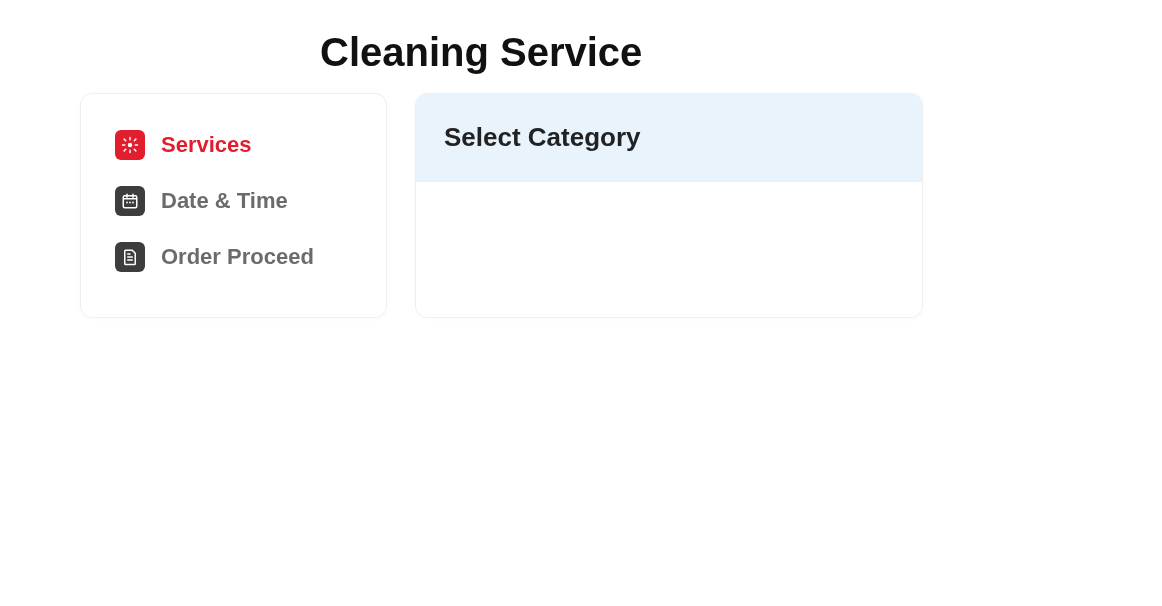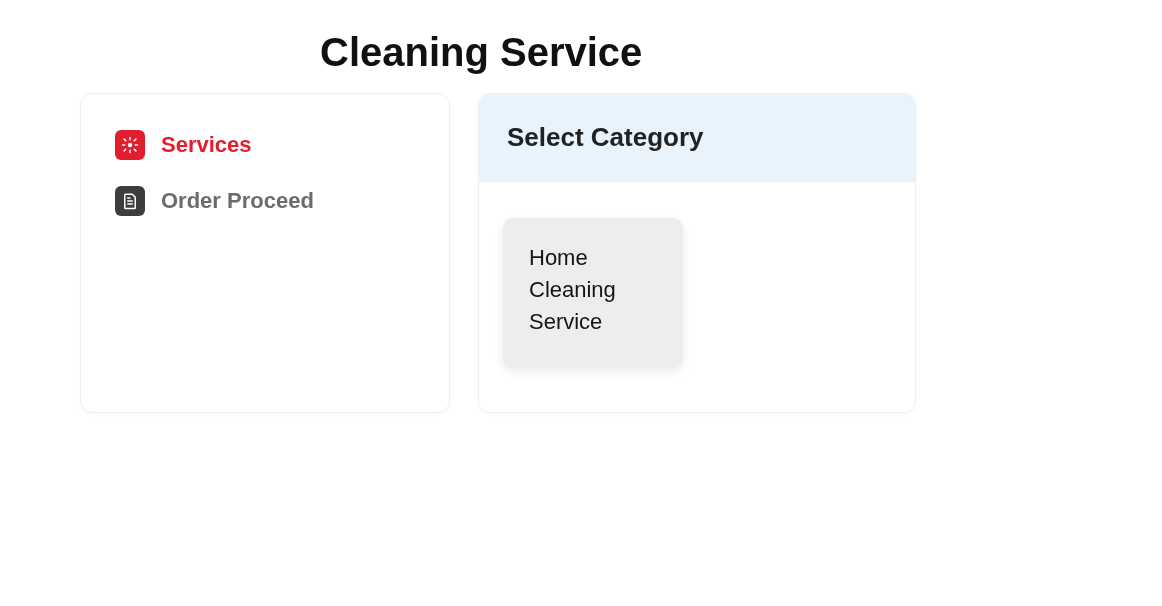--- a/index.html
+++ b/index.html
@@ -21,21 +21,21 @@
     padding-left: 320px;
     padding-top: 30px;
     padding-bottom: 18px;
   }
   .layout {
     display: flex;
     gap: 28px;
     padding-left: 80px;
   }
   .sidebar {
-    width: 370px;
+    width: 307px;
     border: 1px solid #eee;
     border-radius: 12px;
     padding: 36px 34px 32px 34px;
     box-shadow: 0 1px 6px rgba(0,0,0,0.02);
   }
   .sidebar-item {
     display: flex;
     align-items: center;
     gap: 16px;
     cursor: pointer;
@@ -60,21 +60,21 @@
   .sidebar-label {
     font-size: 22px;
     font-weight: 600;
     color: #6b6b6b;
   }
   .sidebar-item.active .sidebar-label {
     color: #e11d2e;
     font-weight: 700;
   }
   .main-panel {
-    width: 438px;
+    width: 508px;
     border: 1px solid #eee;
     border-radius: 12px;
     overflow: hidden;
     box-shadow: 0 1px 6px rgba(0,0,0,0.02);
   }
   .panel-header {
     background: #e9f3fc;
     padding: 28px 28px;
     border-bottom: 1px solid #eee;
   }
@@ -114,37 +114,45 @@
     <div class="sidebar-item active">
       <span class="icon-box active">
         <svg width="18" height="18" viewBox="0 0 24 24" fill="none">
           <circle cx="12" cy="12" r="3" fill="#fff"></circle>
           <path d="M12 2v3M12 19v3M4.2 4.2l2.1 2.1M17.7 17.7l2.1 2.1M2 12h3M19 12h3M4.2 19.8l2.1-2.1M17.7 6.3l2.1-2.1" stroke="#fff" stroke-width="2" stroke-linecap="round"></path>
         </svg>
       </span>
       <span class="sidebar-label">Services</span>
     </div>
 
+    <div class="sidebar-item">
+      <span class="icon-box">
+        <svg width="18" height="18" viewBox="0 0 24 24" fill="none">
+          <rect x="3" y="5" width="18" height="16" rx="2" stroke="#fff" stroke-width="2"></rect>
+          <path d="M3 9h18" stroke="#fff" stroke-width="2"></path>
+          <path d="M8 3v4M16 3v4" stroke="#fff" stroke-width="2" stroke-linecap="round"></path>
+          <circle cx="8" cy="14" r="1.2" fill="#fff"></circle>
+          <circle cx="12" cy="14" r="1.2" fill="#fff"></circle>
+          <circle cx="16" cy="14" r="1.2" fill="#fff"></circle>
+        </svg>
+      </span>
+      <span class="sidebar-label">Date &amp; Time</span>
+    </div>
 
     <div class="sidebar-item">
       <span class="icon-box">
         <svg width="18" height="18" viewBox="0 0 24 24" fill="none">
           <path d="M6 3h9l4 4v14a1 1 0 0 1-1 1H6a1 1 0 0 1-1-1V4a1 1 0 0 1 1-1z" stroke="#fff" stroke-width="2" fill="none"></path>
           <path d="M9 12h6M9 16h6M9 8h3" stroke="#fff" stroke-width="2" stroke-linecap="round"></path>
         </svg>
       </span>
       <span class="sidebar-label">Order Proceed</span>
     </div>
 
   </div>
 
   <div class="main-panel">
     <div class="panel-header">
       <h2>Select Category</h2>
     </div>
-    <div class="panel-body">
-      <div class="category-card">
-        <div class="card-title">Home Cleaning Service</div>
-      </div>
-    </div>
   </div>
 
 </div>
 
 </body></html>

